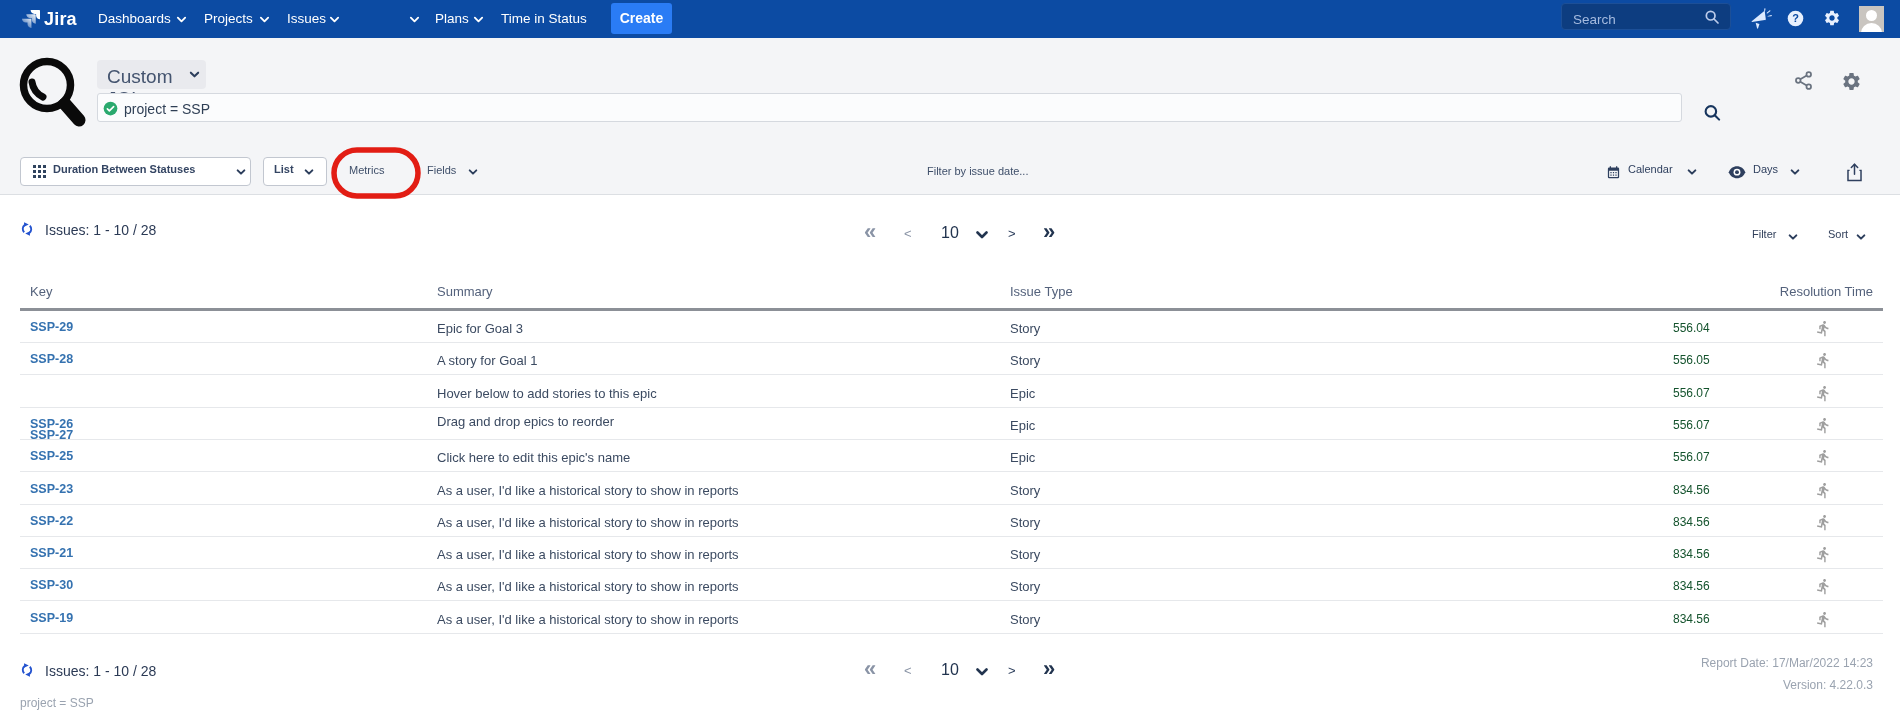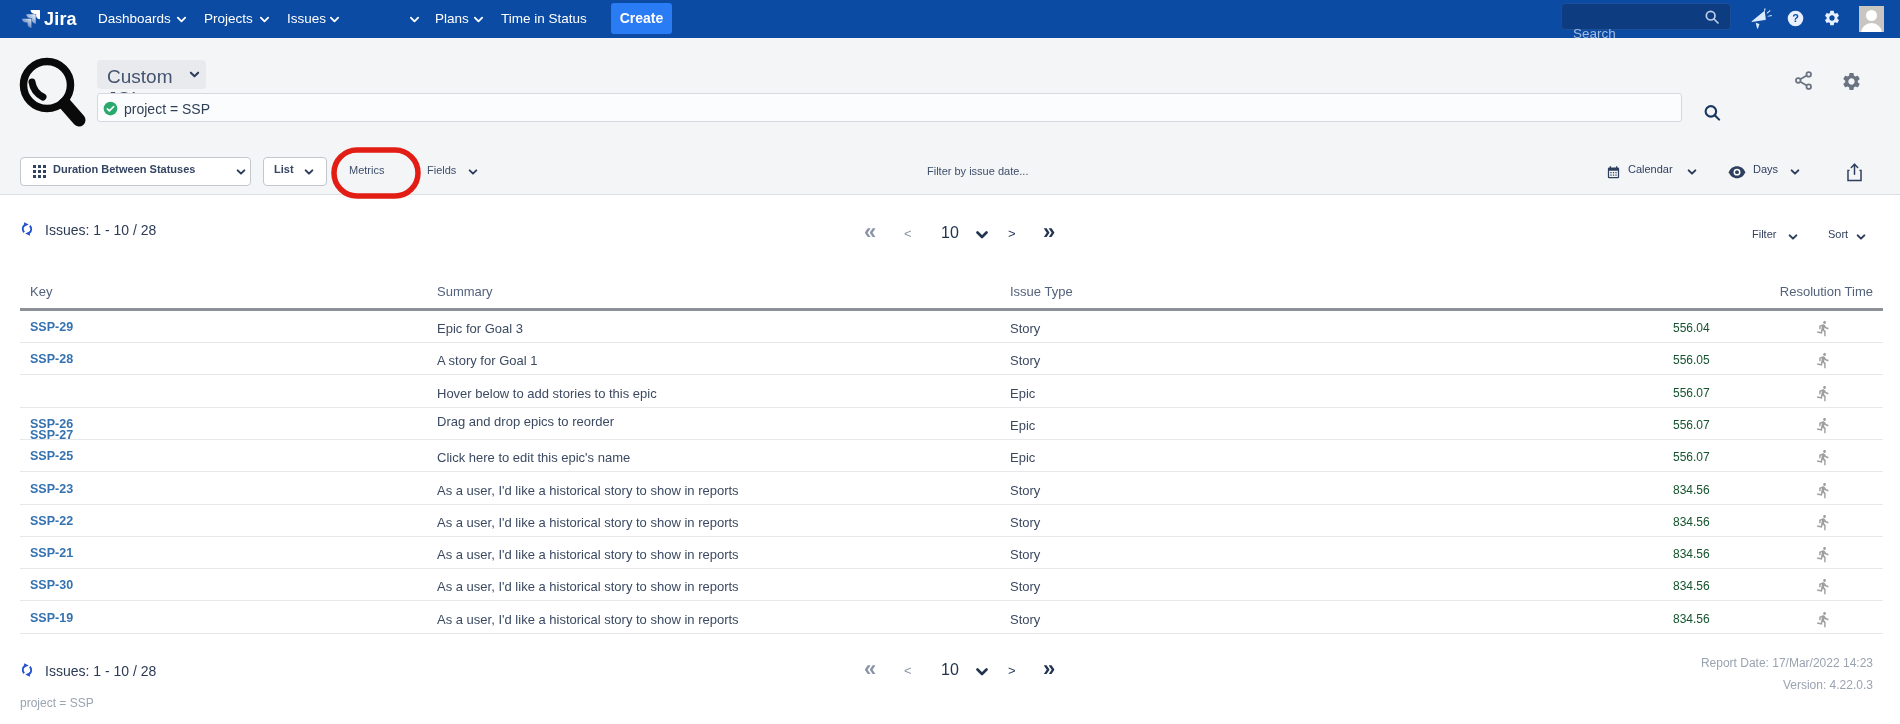--- a/index.html
+++ b/index.html
@@ -5,21 +5,21 @@
   html,body{margin:0;padding:0;}
   body{width:1900px;height:724px;position:relative;overflow:hidden;background:#fff;
        font-family:"Liberation Sans",sans-serif;}
   .abs{position:absolute;}
   
   #nav{left:0;top:0;width:1900px;height:38px;background:#0c4ba3;}
   .navitem{position:absolute;top:0;height:38px;line-height:38px;color:#fff;font-size:13.5px;font-weight:500;white-space:nowrap;}
   #create{position:absolute;left:611px;top:3px;width:61px;height:31px;background:#2a7cf5;border-radius:3px;
           color:#fff;font-size:14px;font-weight:700;text-align:center;line-height:31px;}
   #searchbox{position:absolute;left:1561px;top:3px;width:168px;height:25px;background:#0d3d80;border:1px solid #1c4f97;border-radius:4px;}
-  #searchbox span{position:absolute;left:11px;top:22px;color:#a5bbdf;font-size:13.5px;}
+  #searchbox span{position:absolute;left:11px;top:8px;color:#a5bbdf;font-size:13.5px;}
   
   #querysec{left:0;top:38px;width:1900px;height:157px;background:#f4f5f7;border-bottom:1px solid #dcdfe3;box-sizing:border-box;}
   #jqlbtn{position:absolute;left:97px;top:60px;width:109px;height:29px;background:#e9eaee;border-radius:4px;}
   #jqlbtn span{position:absolute;left:10px;top:6px;font-size:19px;color:#44546f;}
   #jqlinput{position:absolute;left:97px;top:93px;width:1585px;height:29px;background:#fbfcfd;border:1px solid #d5d9df;border-radius:3px;box-sizing:border-box;}
   #jqltext{position:absolute;left:124px;top:101px;font-size:14px;color:#2f3f55;}
   
   .toolbtn{position:absolute;top:157px;height:29px;background:#fff;border:1px solid #c2c7d0;border-radius:4px;box-sizing:border-box;}
   .tooltext{position:absolute;font-size:11px;color:#3f4f6a;white-space:nowrap;}
   

